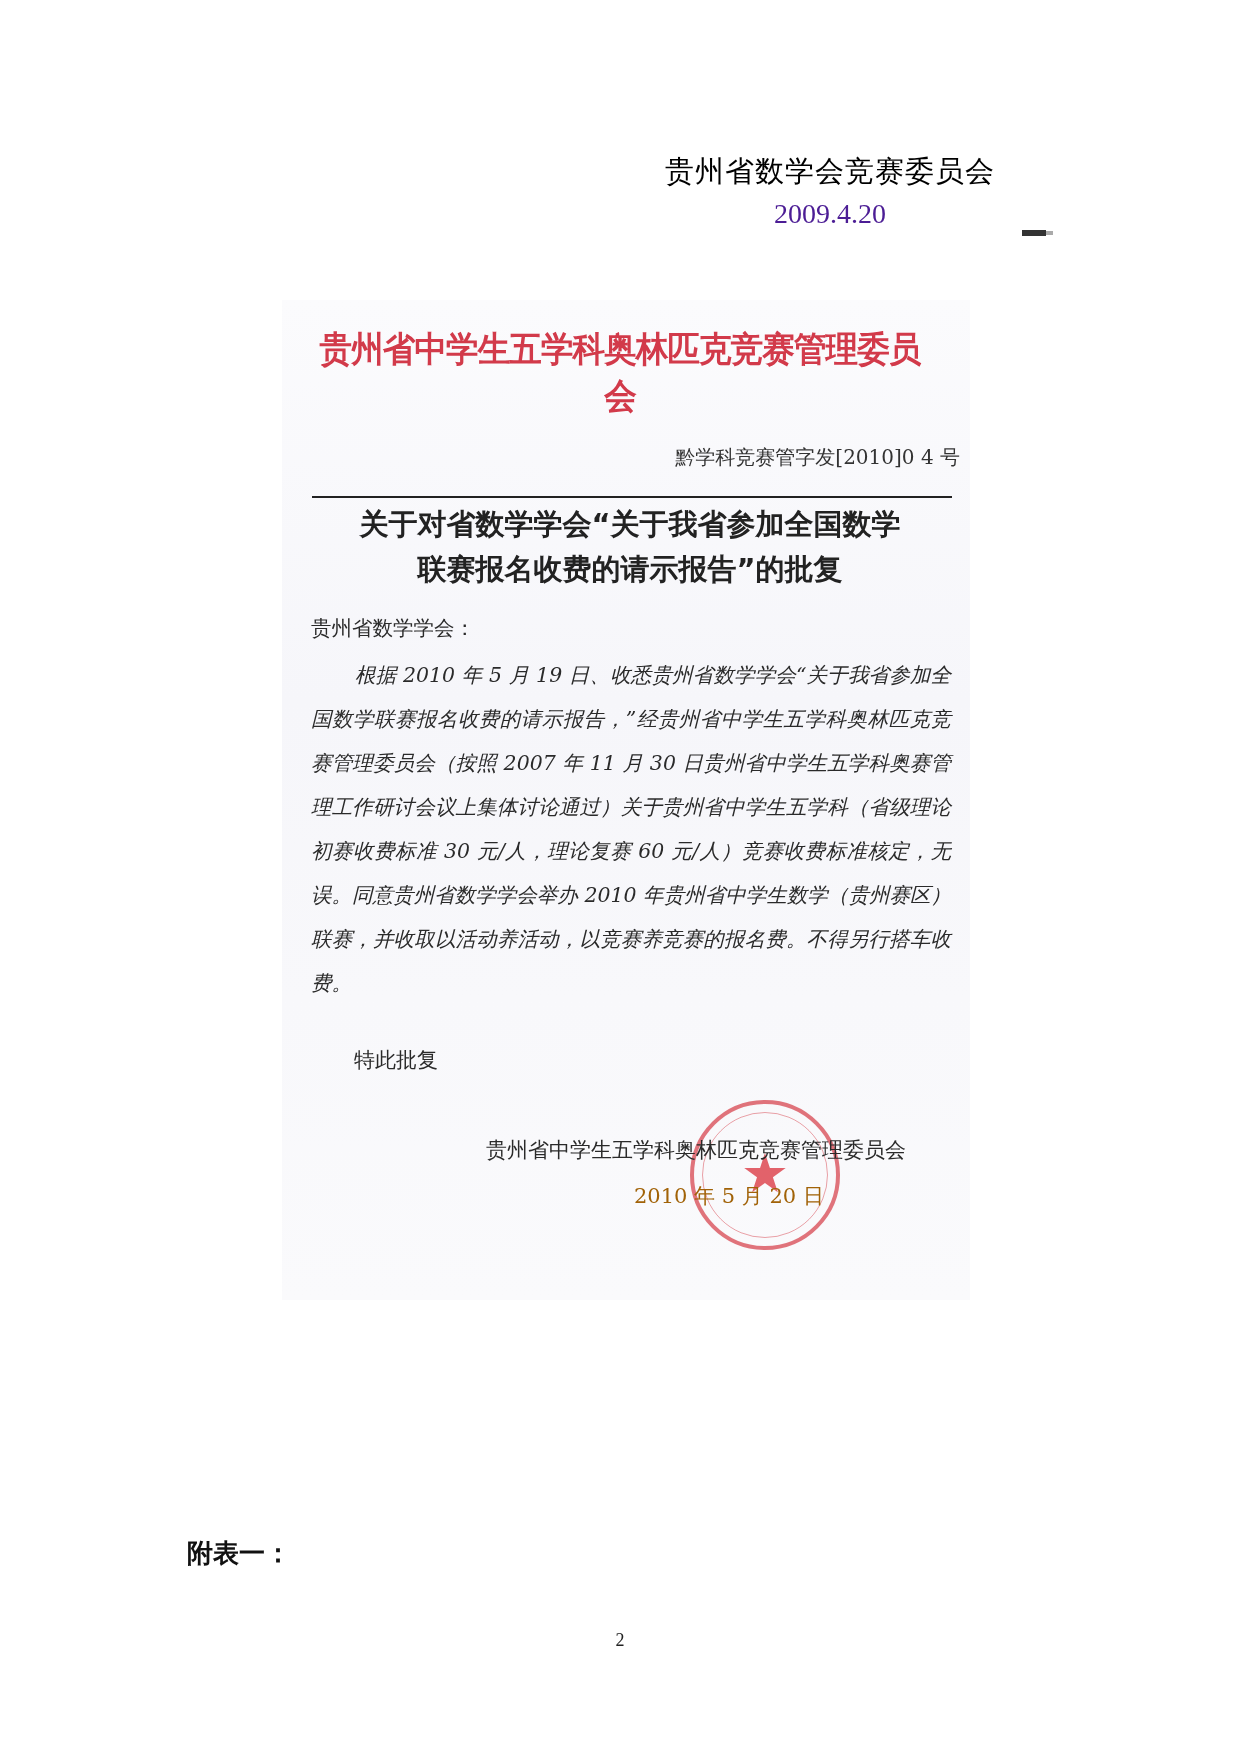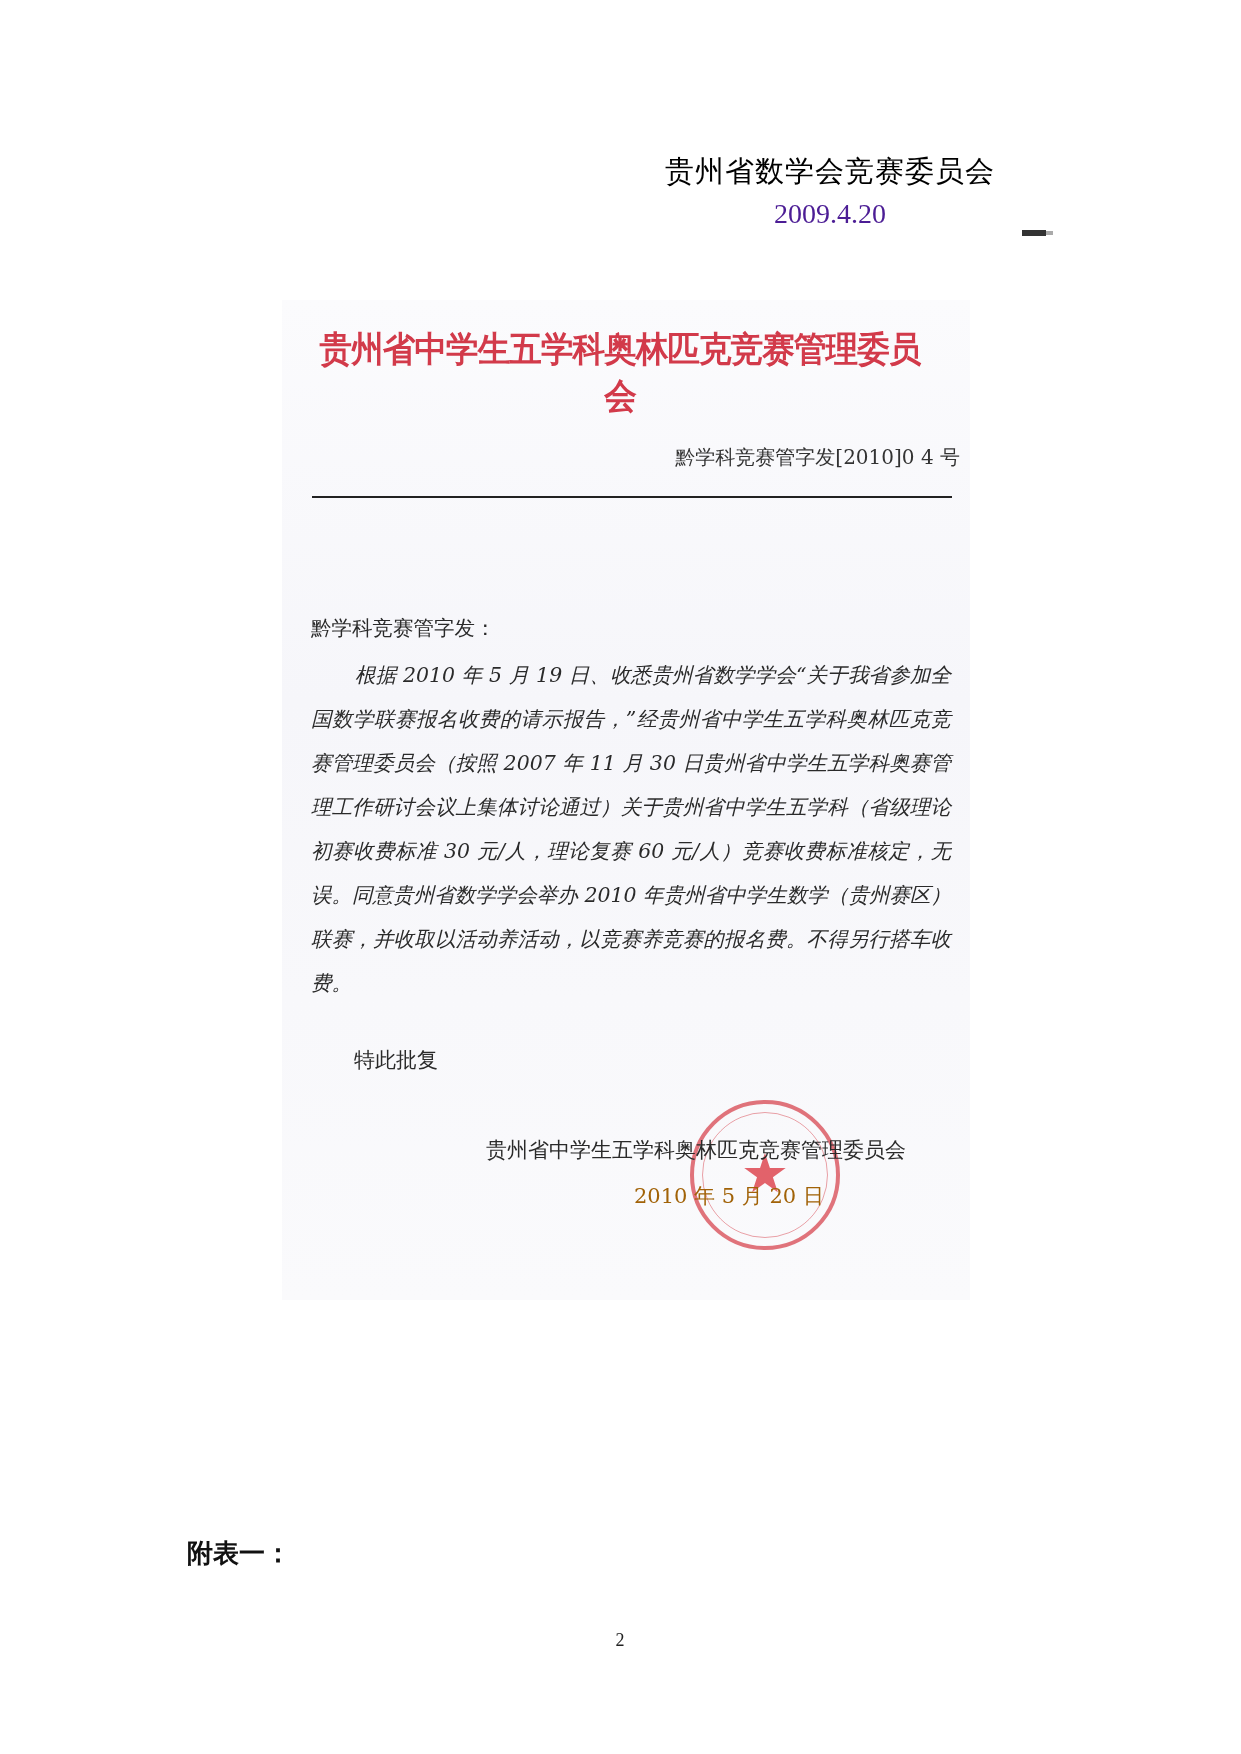--- a/index.html
+++ b/index.html
@@ -91,23 +91,25 @@
 <div class="abs header-date">2009.4.20</div>
 <div class="abs scan-mark"></div>
 
 <div class="abs scan"></div>
 
 <div class="abs red-heading">贵州省中学生五学科奥林匹克竞赛管理委员会</div>
 <div class="abs doc-number">黔学科竞赛管字发[2010]0 4 号</div>
 <div class="abs rule"></div>
 
 <div class="abs title">
+  <div>关于对省数学学会“关于我省参加全国数学</div>
+  <div>联赛报名收费的请示报告”的批复</div>
 </div>
 
-<div class="abs body-text salutation">黔学科竞赛管字发：</div>
+<div class="abs body-text salutation">贵州省数学学会：</div>
 <div class="abs body-text paragraph">根据 2010 年 5 月 19 日、收悉贵州省数学学会“关于我省参加全国数学联赛报名收费的请示报告，”经贵州省中学生五学科奥林匹克竞赛管理委员会（按照 2007 年 11 月 30 日贵州省中学生五学科奥赛管理工作研讨会议上集体讨论通过）关于贵州省中学生五学科（省级理论初赛收费标准 30 元/人，理论复赛 60 元/人）竞赛收费标准核定，无误。同意贵州省数学学会举办 2010 年贵州省中学生数学（贵州赛区）联赛，并收取以活动养活动，以竞赛养竞赛的报名费。不得另行搭车收费。</div>
 
 <div class="abs closing">特此批复</div>
 
 <div class="abs stamp">
   <div class="stamp-inner"></div>
   <span class="stamp-star">★</span>
 </div>
 
 <div class="abs sig-org">贵州省中学生五学科奥林匹克竞赛管理委员会</div>

